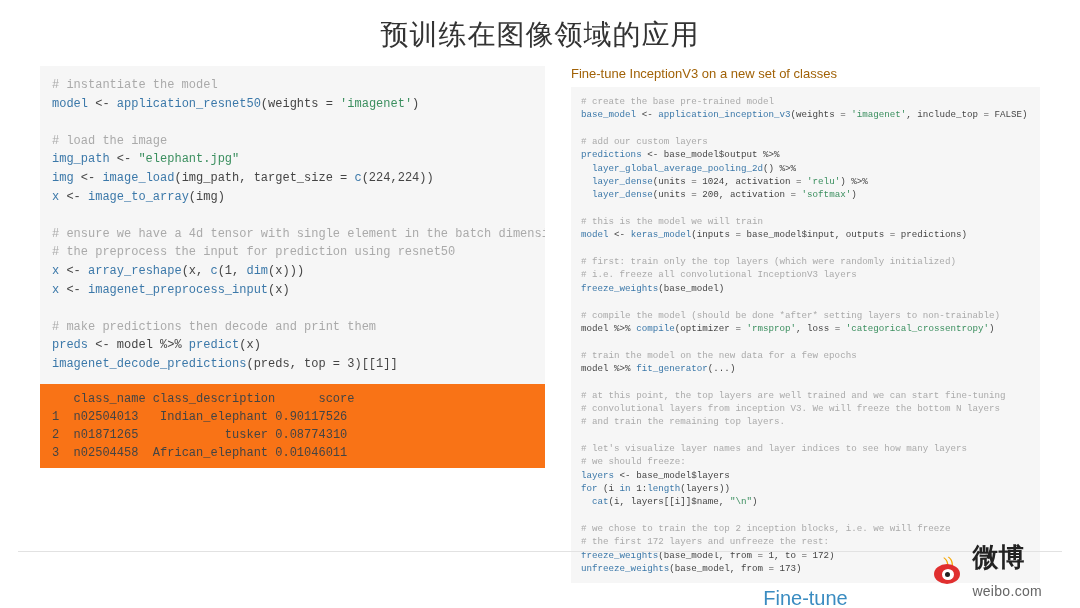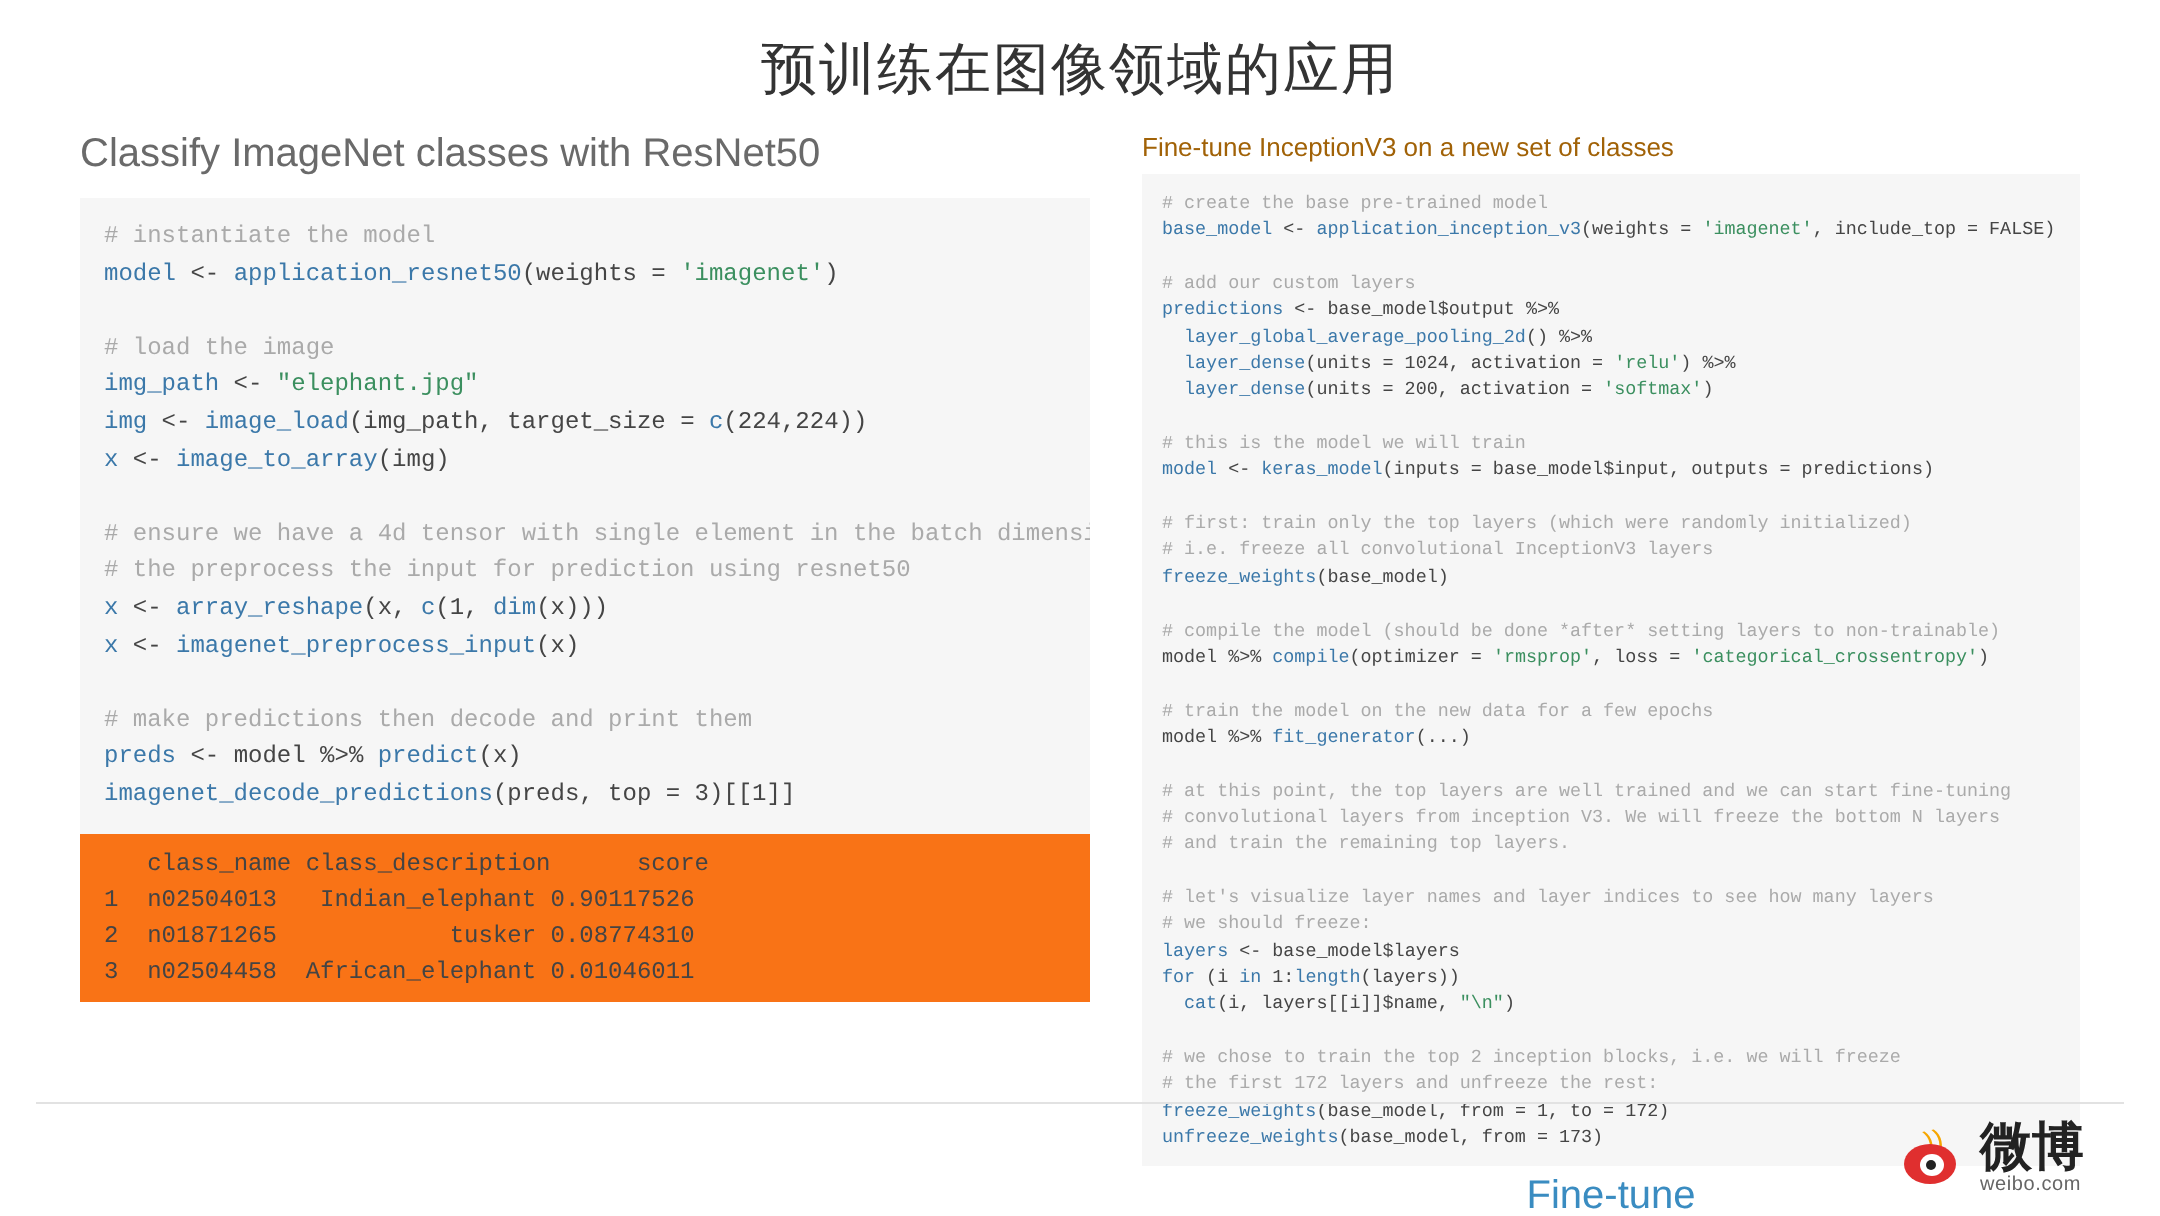--- a/index.html
+++ b/index.html
@@ -124,33 +124,32 @@
     background: #fff;
     border-radius: 50%;
   }
   .eye-icon .pupil {
     position: absolute;
     left: 13px; top: 16px;
     width: 5px; height: 5px;
     background: #222;
     border-radius: 50%;
   }
-  .logo-text { display: flex; flex-direction: column; line-height: 1; }
+  .logo-text { display: flex; flex-direction: column; line-height: 1; gap: 12px; }
   .logo-cn { font-family: "Microsoft YaHei","PingFang SC",sans-serif; font-size: 26px; font-weight: 700; color: #222; }
-  .logo-en { font-size: 10px; color: #666; letter-spacing: 0.3px; margin-top: 2px; }
+  .logo-en { font-size: 14px; color: #666; letter-spacing: 0.3px; margin-top: 2px; }
 </style>
 </head>
 <body>
 
 <div class="title">预训练在图像领域的应用</div>
 
 <div class="columns">
 
   <div class="col-left">
-    <div class="panel-heading-left">Classify ImageNet classes with ResNet50</div>
 
 <pre class="codeblock"><span class="cmt"># instantiate the model</span>
 <span class="fn">model</span><span class="op"> &lt;- </span><span class="fn">application_resnet50</span><span class="nm">(weights = </span><span class="str">'imagenet'</span><span class="nm">)</span>
 
 <span class="cmt"># load the image</span>
 <span class="fn">img_path</span><span class="op"> &lt;- </span><span class="str">"elephant.jpg"</span>
 <span class="fn">img</span><span class="op"> &lt;- </span><span class="fn">image_load</span><span class="nm">(img_path, target_size = </span><span class="fn">c</span><span class="nm">(224,224))</span>
 <span class="fn">x</span><span class="op"> &lt;- </span><span class="fn">image_to_array</span><span class="nm">(img)</span>
 
 <span class="cmt"># ensure we have a 4d tensor with single element in the batch dimension,</span>

